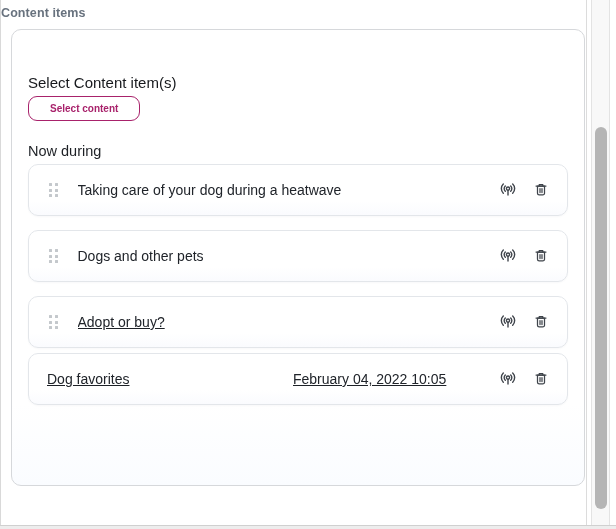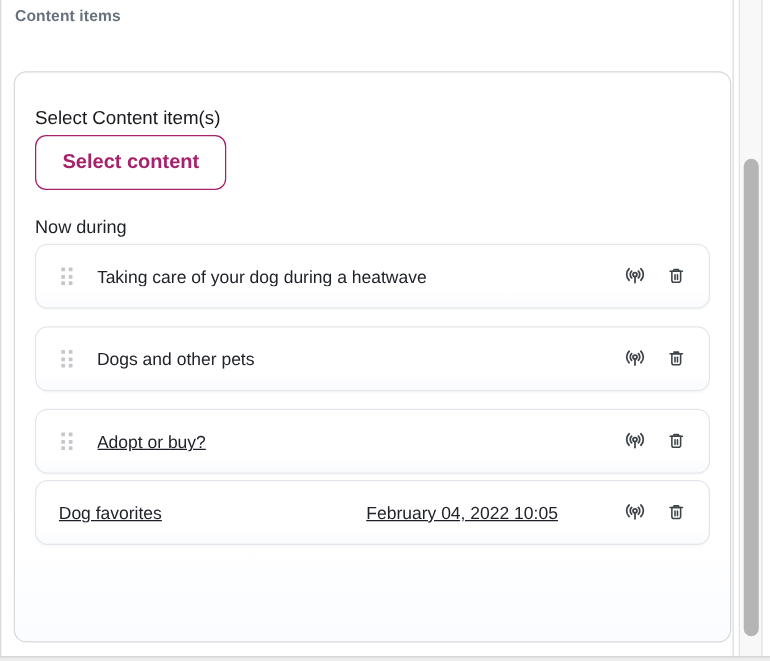--- a/index.html
+++ b/index.html
@@ -9,43 +9,42 @@
     background:#ffffff;
     font-family:"Liberation Sans", sans-serif;
     color:var(--text-dark,#1d2127);
     overflow:hidden;
   }
   .left-edge { position:absolute; left:0; top:0; width:1px; height:100%; background:#d9d9d9; }
   .content-edge { position:absolute; left:586px; top:0; width:1px; height:100%; background:#dcdcdc; }
   .bottom-edge { position:absolute; left:0; right:0; bottom:0; height:4px; background:#ededed; border-top:1px solid #d0d0d0; z-index:6; }
 
   .field-label {
-    position:absolute; left:12px; top:6px;
+    position:absolute; left:1px; top:6px;
     font-size:12.5px; font-weight:600; color:var(--label-gray,#68727e);
     letter-spacing:.1px;
   }
 
   .panel {
     position:absolute; left:11px; top:29px;
     width:574px; height:457px;
     border:1px solid var(--panel-border,#d6d8db);
     border-radius:10px;
     background:linear-gradient(180deg,#ffffff 82%,#fafcff 100%);
-    padding:0 16px;
+    padding:16px 16px;
     overflow:hidden;
-    margin-top:28px;
   }
 
   .select-label { margin-top:28px; font-size:15px; color:#17191d; }
   .select-btn {
     margin-top:5px;
     display:inline-block;
-    height:44px; padding:0 21px;
+    height:25px; padding:0 21px;
     font-family:"Liberation Sans",sans-serif;
-    font-size:16px; font-weight:700;
+    font-size:10px; font-weight:700;
     color:var(--accent,#a8226b);
     background:#ffffff;
     border:1px solid var(--accent,#a8226b);
     border-radius:9px;
     cursor:pointer;
   }
 
   .group-label { font-size:14.5px; color:#1d2025; }
   .label-now { margin-top:22px; }
   .label-queue { margin-top:15px; }

